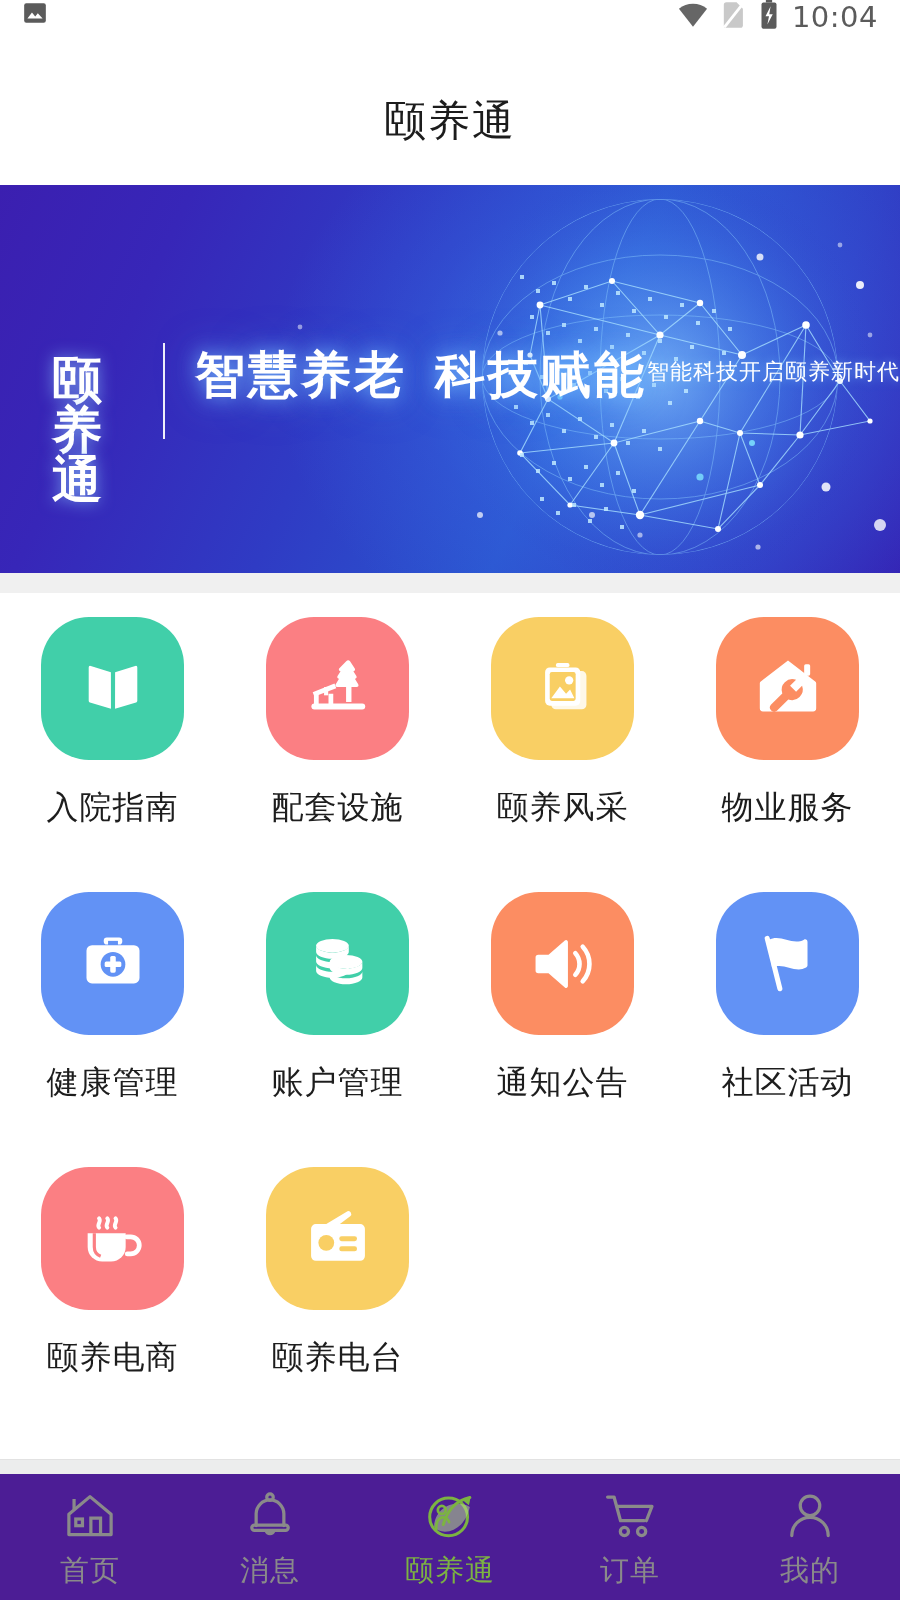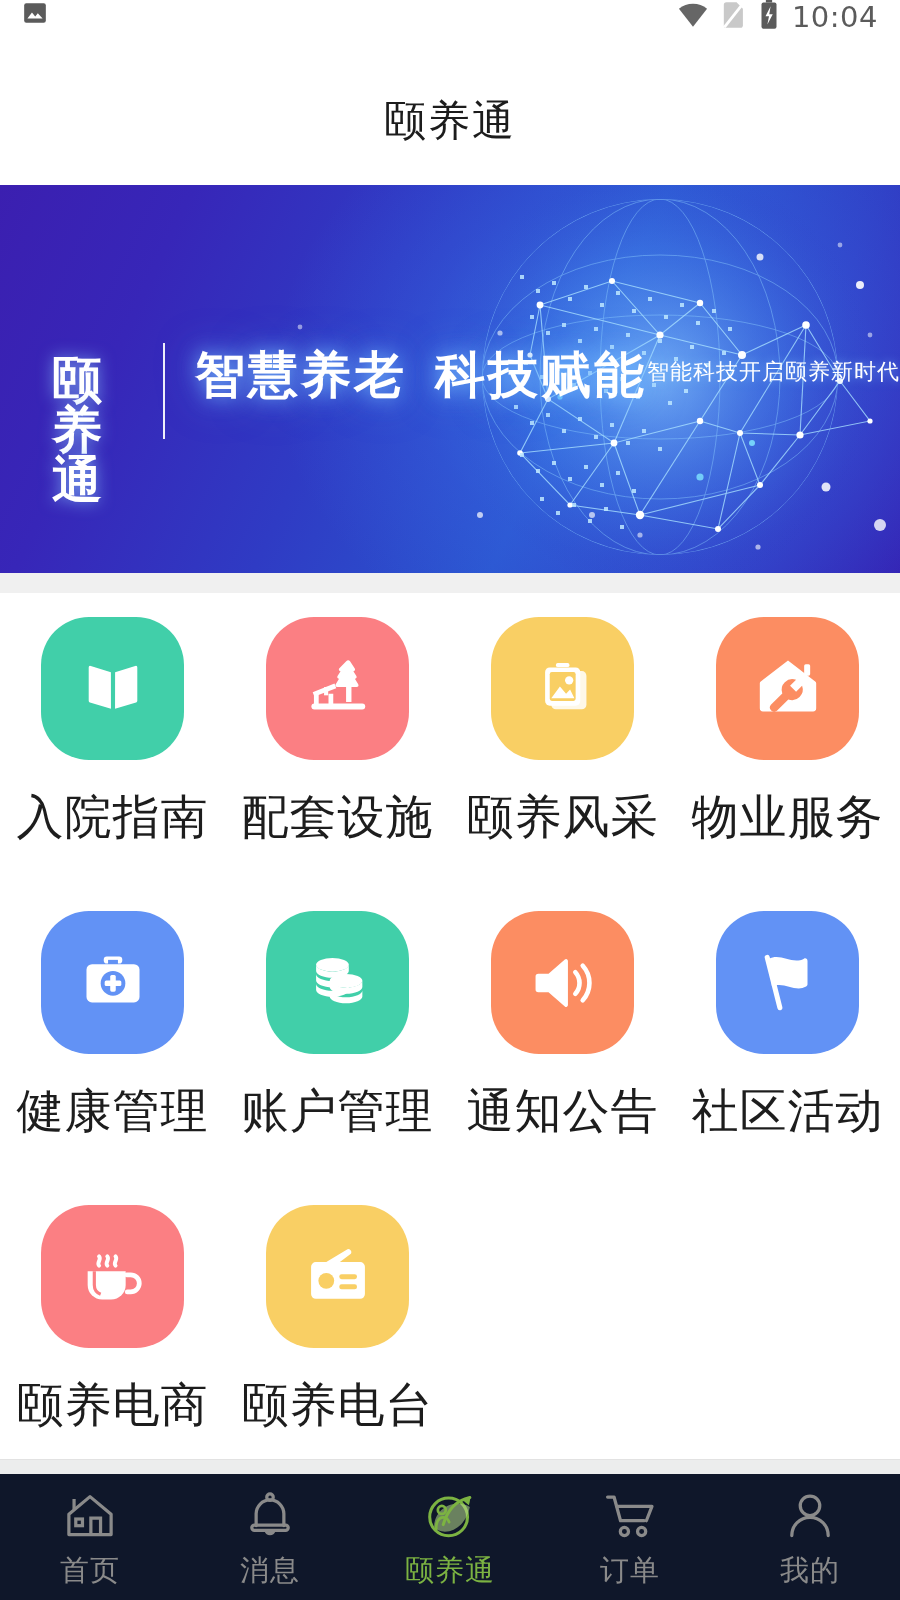--- a/index.html
+++ b/index.html
@@ -90,34 +90,34 @@
     width: 143px; height: 143px; border-radius: 48px;
     display: flex; align-items: center; justify-content: center;
     position: relative;
   }
   .tile::after {
     content: ""; position: absolute; left: 6%; right: 6%; bottom: -14px; height: 26px;
     border-radius: 50%; background: inherit; filter: blur(12px); opacity: .38; z-index: -1;
   }
   .tile svg { display: block; }
   .cell .label {
-    margin-top: 26px; font-size: 47px; color: #1d1d1d; letter-spacing: 1px;
+    margin-top: 26px; font-size: 32px; color: #1d1d1d; letter-spacing: 1px;
     white-space: nowrap;
   }
 
   
   .bottom-divider {
     position: absolute; top: 1459px; left: 0; width: 900px; height: 15px;
     background: #eceded; border-top: 1px solid #e2e2e2;
   }
 
   
   .tabbar {
     position: absolute; top: 1474px; left: 0; width: 900px; height: 126px;
-    background: #0f172a; display: flex; align-items: flex-start;
+    background: #4c1d95; display: flex; align-items: flex-start;
     padding-top: 14px;
   }
   .tab {
     flex: 1; display: flex; flex-direction: column; align-items: center;
   }
   .tab .ticon { height: 56px; display: flex; align-items: center; justify-content: center; }
   .tab .tlabel { margin-top: 7px; font-size: 29px; color: #8a8a8a; letter-spacing: 1px; }
   .tab.active .tlabel { color: #7cb342; }
 </style>
 </head>

